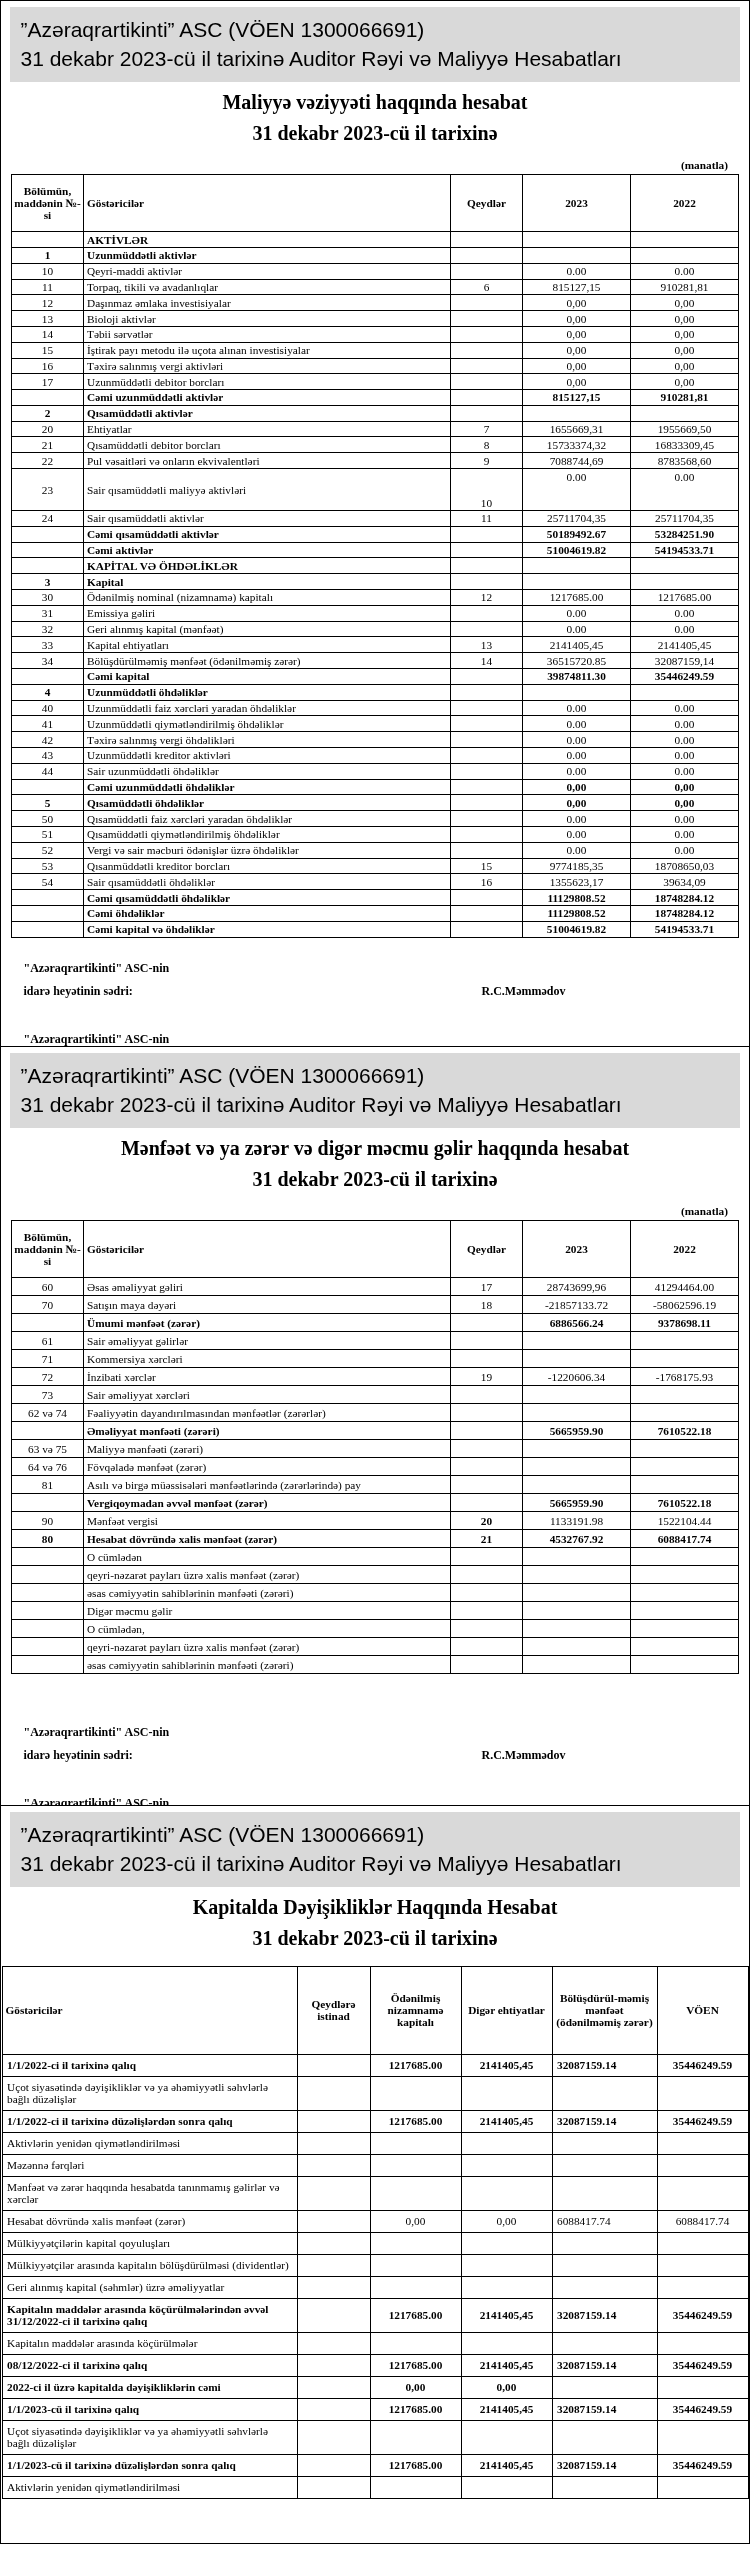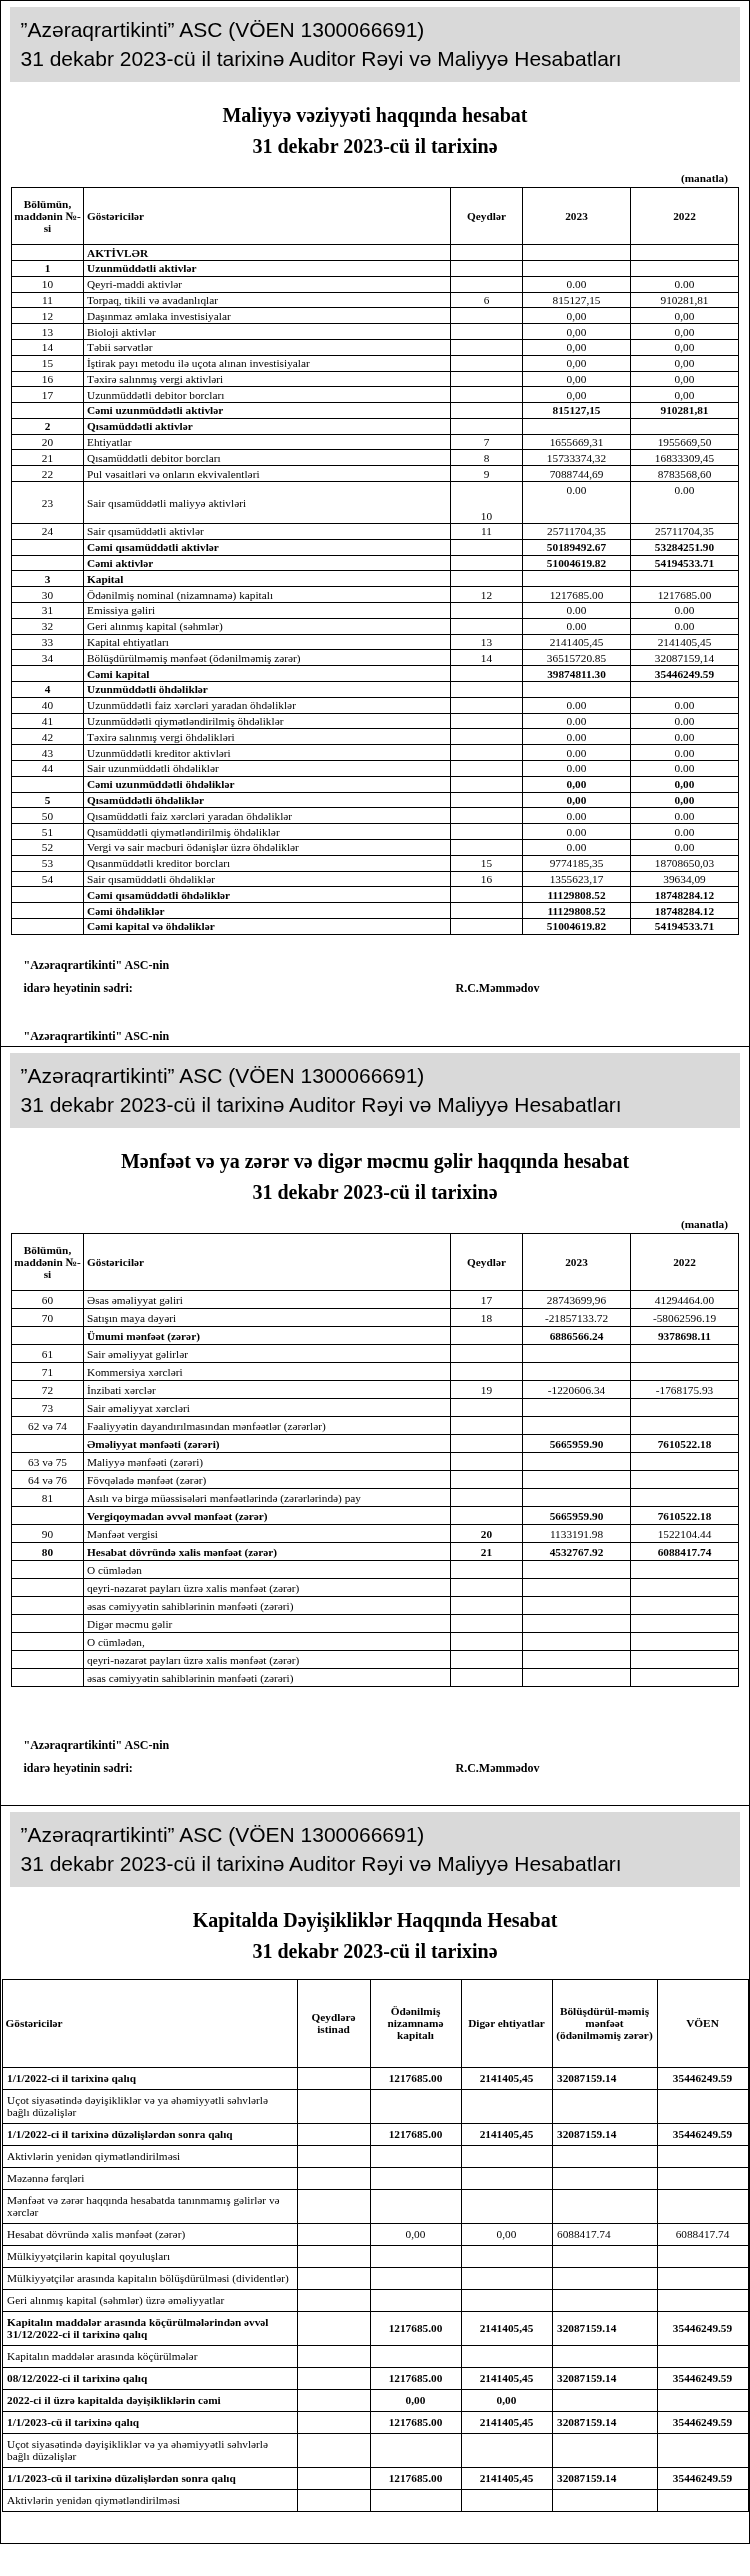--- a/index.html
+++ b/index.html
@@ -4,21 +4,21 @@
 <style>
   html,body{margin:0;padding:0;background:#fff;}
   #doc{width:750px;height:2576px;background:#fff;position:relative;overflow:hidden;
        font-family:"Liberation Serif",serif;color:#000;}
   .page{box-sizing:border-box;border:1.5px solid #000;overflow:hidden;background:#fff;}
   .page1{height:1047px;}
   .page2{height:759px;border-top:none;}
   .page3{height:738px;border-top:none;}
   .banner{background:#d9d9d9;margin:6px 9px 0 9px;padding:7.5px 10.5px;
           font-family:"Liberation Sans",sans-serif;font-size:21px;line-height:1.42;}
-  .title{margin-top:18px;text-align:center;font-weight:bold;font-size:20px;line-height:1.55;}
+  .title{margin-top:5px;text-align:center;font-weight:bold;font-size:20px;line-height:1.55;}
   .manat{margin:10.5px 21px 1.5px 0;text-align:right;font-weight:bold;font-size:11.3px;padding-left:38px;}
   table{border-collapse:collapse;margin:3px auto 0 auto;table-layout:fixed;}
   table.fin{width:713px;}
   td,th{border:0.8px solid #000;font-size:11.3px;overflow:hidden;}
   thead th{font-weight:bold;text-align:center;vertical-align:middle;border-bottom:1.5px solid #000;}
   .fin thead th{height:54px;}
   .fin tbody tr{height:15.8px;}
   .fin2 tbody tr{height:18px;}
   .c-num{width:69px;text-align:center;}
   .c-label{width:360px;text-align:left;padding:0 3px;}
@@ -33,21 +33,21 @@
   table.cap{width:719px;}
   .cap thead th{height:84px;font-size:11.3px;padding:1.5px 3px;border-bottom:1.5px solid #000;}
   .cap tbody td{padding:4.5px 4.5px;border-top:1.5px solid #3c3c3c;font-size:11.3px;}
   .cap .k-label{width:288px;text-align:left;}
   .cap .k-qeyd{width:66px;text-align:center;}
   .cap .k-val{width:84px;text-align:center;}
   .cap .k-val-w{width:98px;}
   .sigs{margin:19.5px 0 0 22.5px;position:relative;font-weight:bold;font-size:12px;line-height:1.9;}
   .sigs2{margin-top:47px;}
   .sig-block{position:relative;margin-bottom:25.5px;}
-  .sig-name{position:absolute;left:432px;bottom:0;}
+  .sig-name{position:absolute;left:458px;bottom:0;}
 </style>
 </head>
 <body>
 
 <div id="doc">
 
   <div class="page page1">
     <div class="banner">
       <div>”Azəraqrartikinti” ASC (VÖEN 1300066691)</div>
       <div>31 dekabr 2023-cü il tarixinə Auditor Rəyi və Maliyyə Hesabatları</div>
@@ -195,20 +195,27 @@
             <td class="c-val">53284251.90</td>
           </tr>
           <tr class="row-b">
             <td class="c-num"></td>
             <td class="c-label">Cəmi aktivlər</td>
             <td class="c-qeyd"></td>
             <td class="c-val">51004619.82</td>
             <td class="c-val">54194533.71</td>
           </tr>
           <tr class="row-b">
+            <td class="c-num"></td>
+            <td class="c-label">KAPİTAL VƏ ÖHDƏLİKLƏR</td>
+            <td class="c-qeyd"></td>
+            <td class="c-val"></td>
+            <td class="c-val"></td>
+          </tr>
+          <tr class="row-b">
             <td class="c-num">3</td>
             <td class="c-label">Kapital</td>
             <td class="c-qeyd"></td>
             <td class="c-val"></td>
             <td class="c-val"></td>
           </tr>
           <tr>
             <td class="c-num">30</td>
             <td class="c-label">Ödənilmiş nominal (nizamnamə) kapitalı</td>
             <td class="c-qeyd">12</td>
@@ -217,21 +224,21 @@
           </tr>
           <tr>
             <td class="c-num">31</td>
             <td class="c-label">Emissiya gəliri</td>
             <td class="c-qeyd"></td>
             <td class="c-val">0.00</td>
             <td class="c-val">0.00</td>
           </tr>
           <tr>
             <td class="c-num">32</td>
-            <td class="c-label">Geri alınmış kapital (səhmlər)</td>
+            <td class="c-label">Geri alınmış kapital (mənfəət)</td>
             <td class="c-qeyd"></td>
             <td class="c-val">0.00</td>
             <td class="c-val">0.00</td>
           </tr>
           <tr>
             <td class="c-num">33</td>
             <td class="c-label">Kapital ehtiyatları</td>
             <td class="c-qeyd">13</td>
             <td class="c-val">2141405,45</td>
             <td class="c-val">2141405,45</td>

